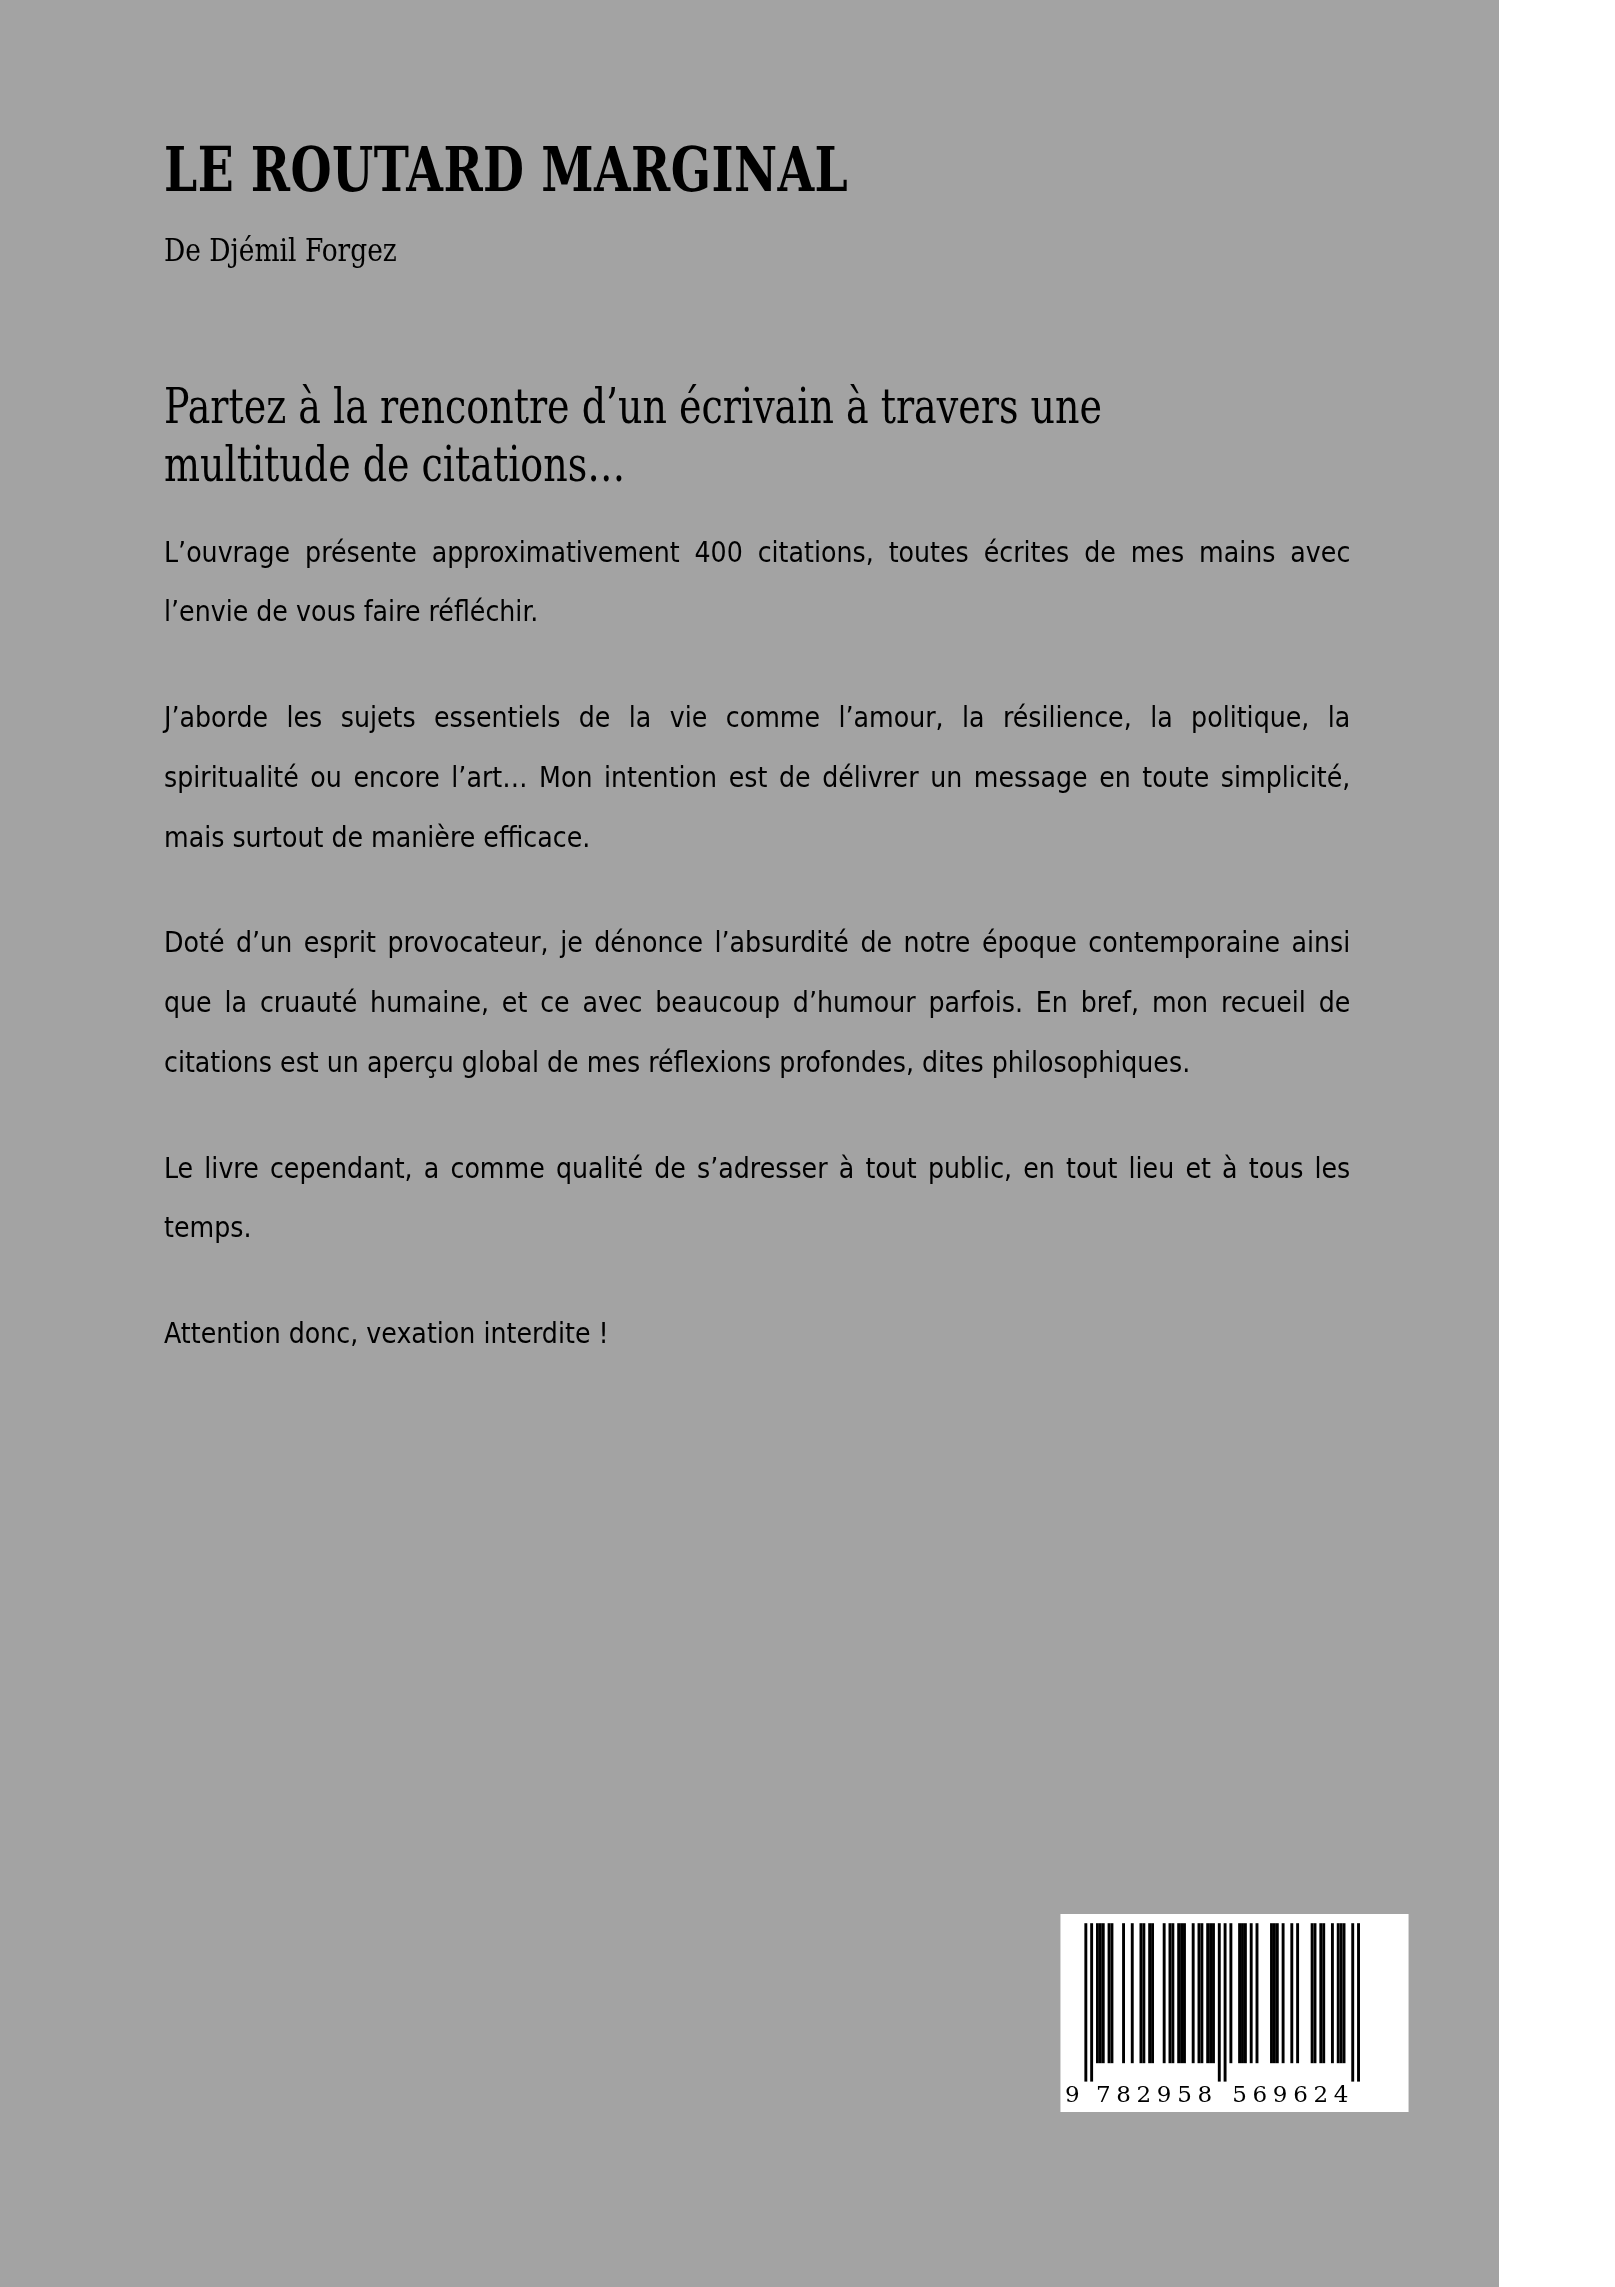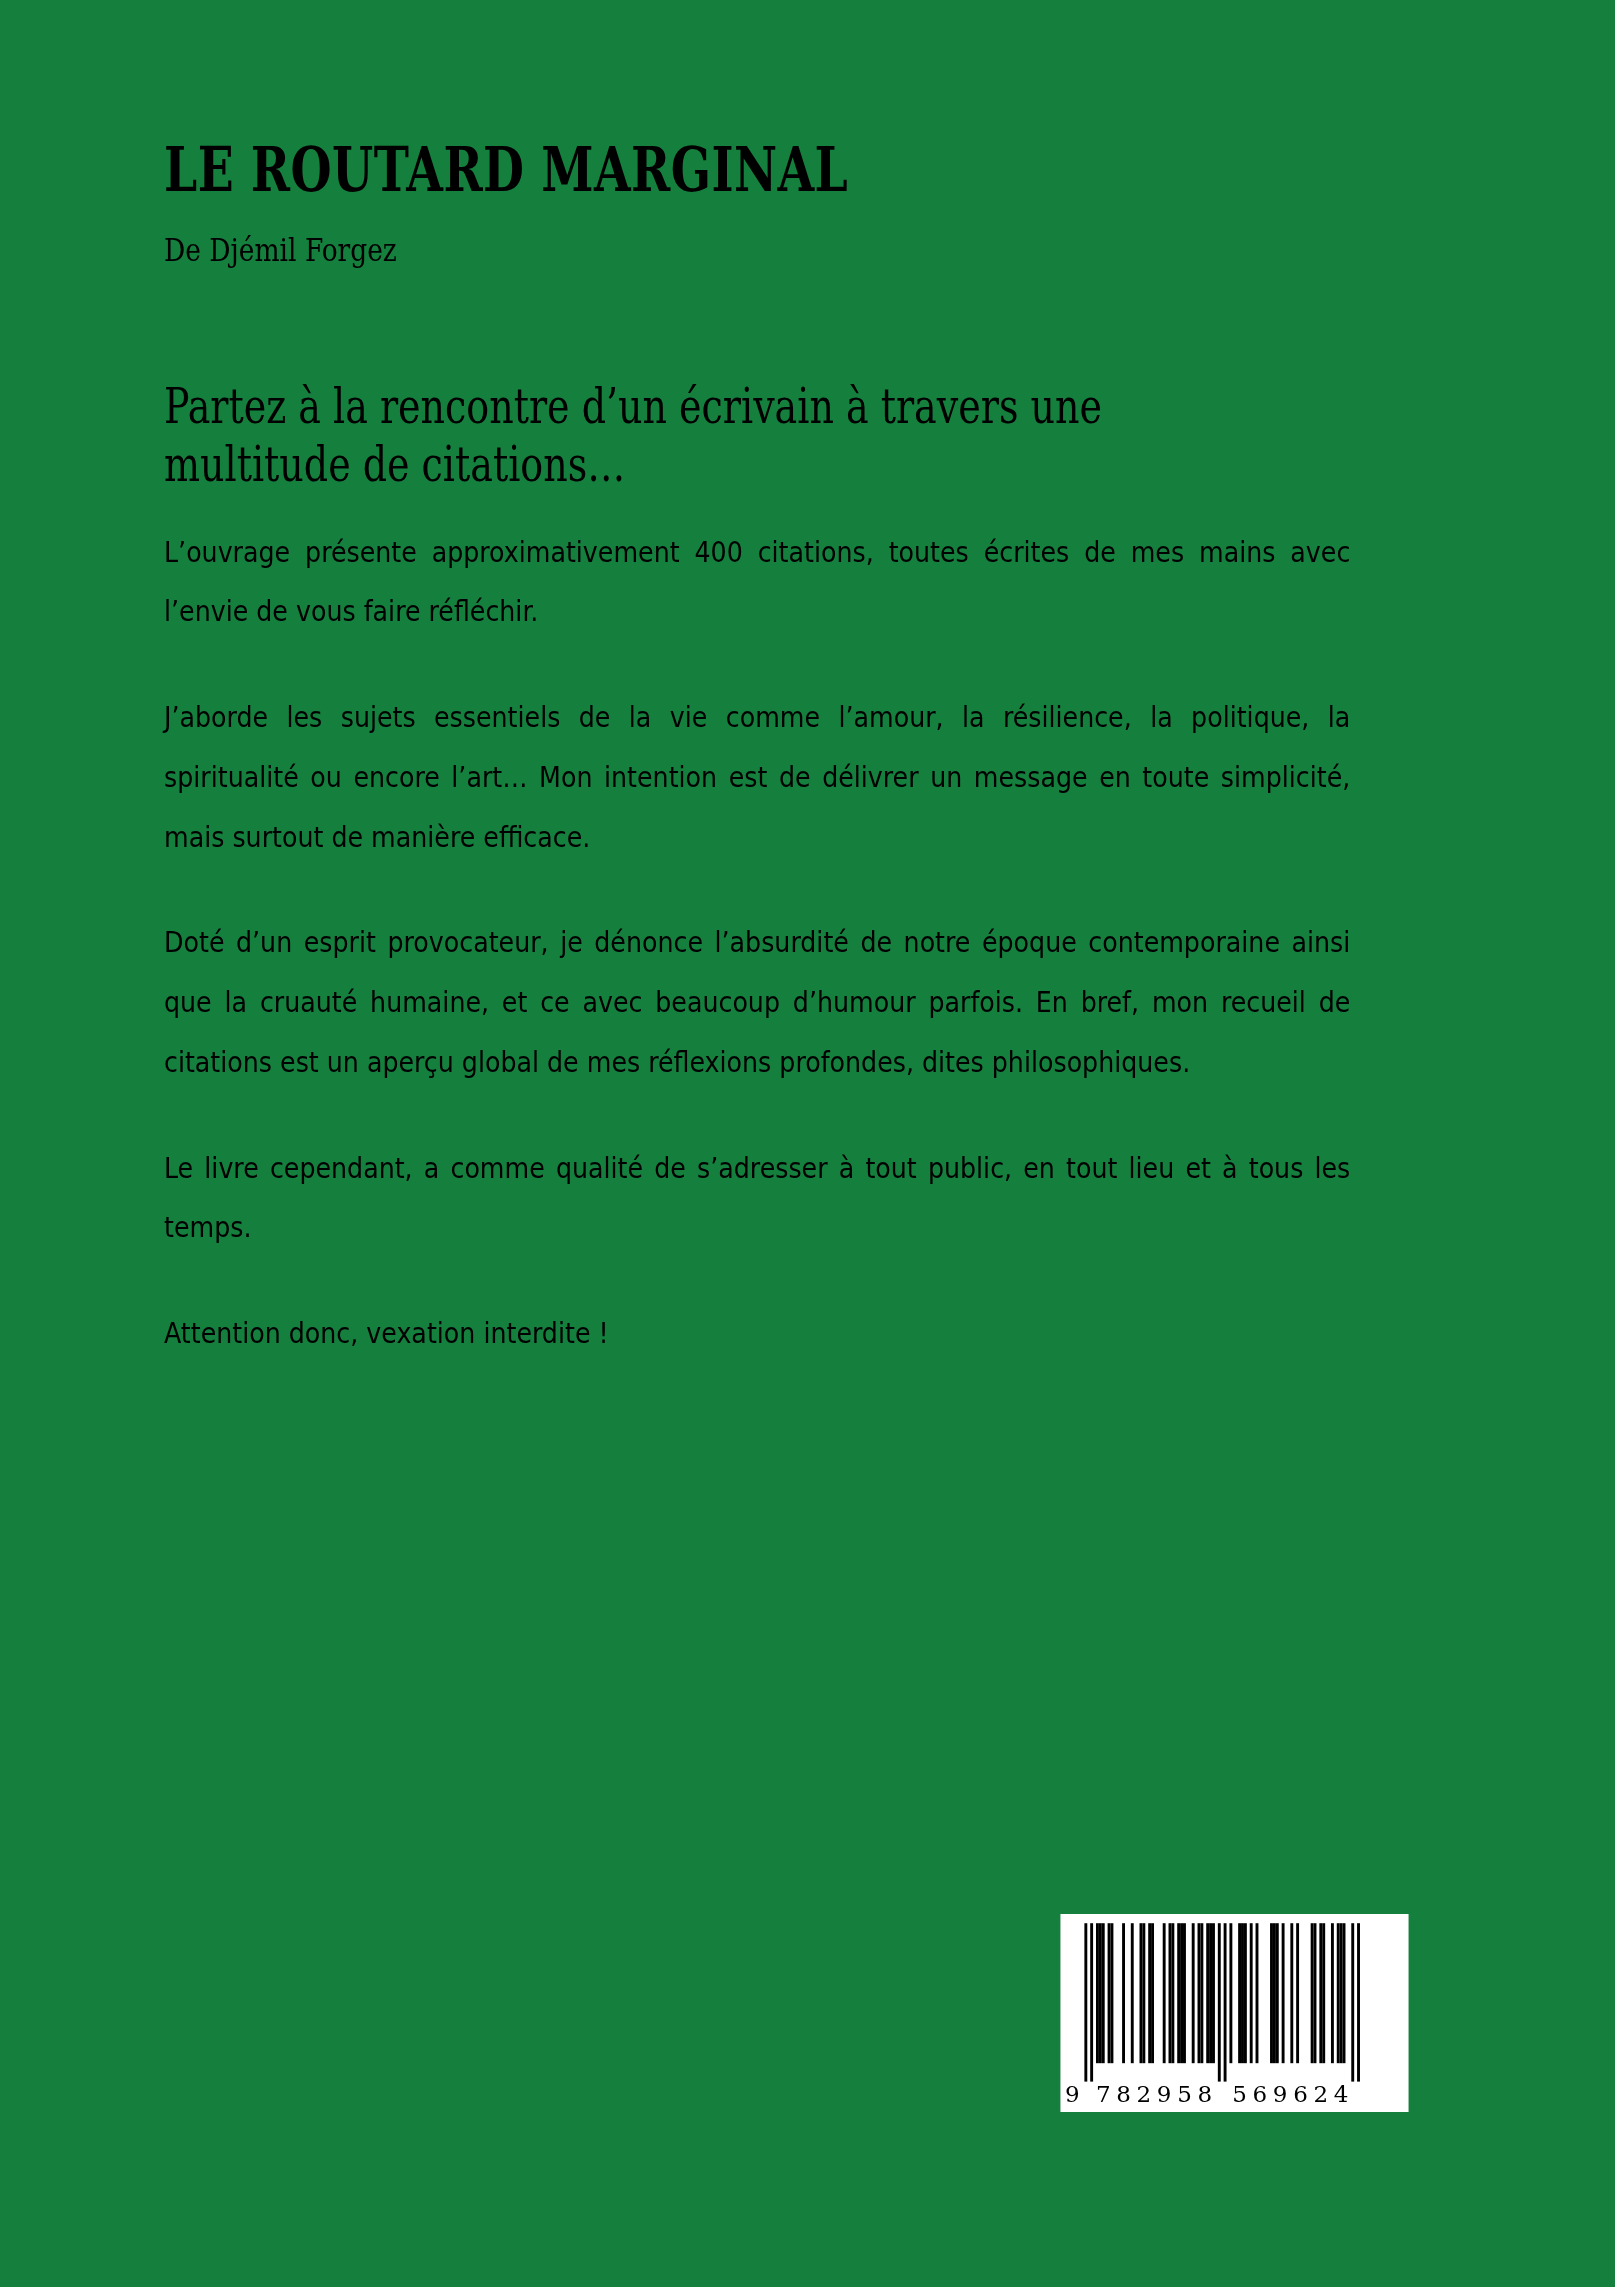--- a/index.html
+++ b/index.html
@@ -12,23 +12,23 @@
     height: 2288px;
     position: relative;
     overflow: hidden;
     font-family: "DejaVu Sans", sans-serif;
     color: #000000;
   }
 
   .page {
     position: absolute;
     left: 0; top: 0;
-    width: 1615px;
+    width: 1499px;
     height: 2288px;
-    background: #15803d;
+    background: #a3a3a3;
   }
 
   .content {
     position: absolute;
     left: 164px;
     top: 138px;
     width: 1223px;
   }
 
   

